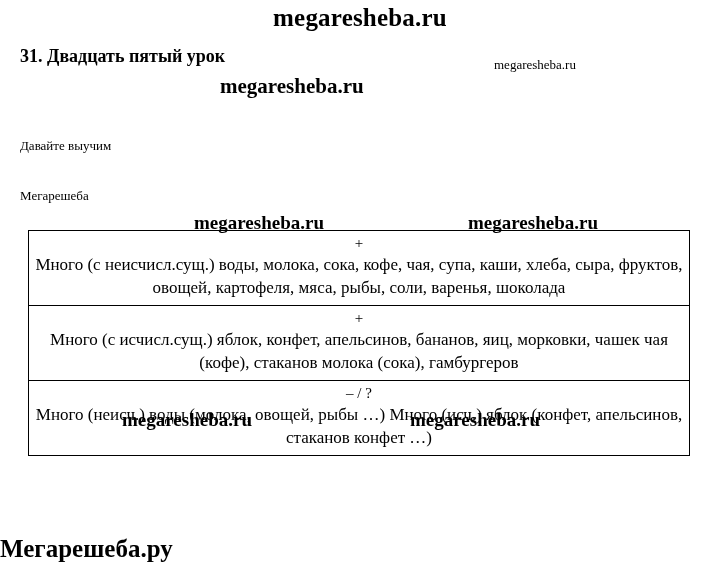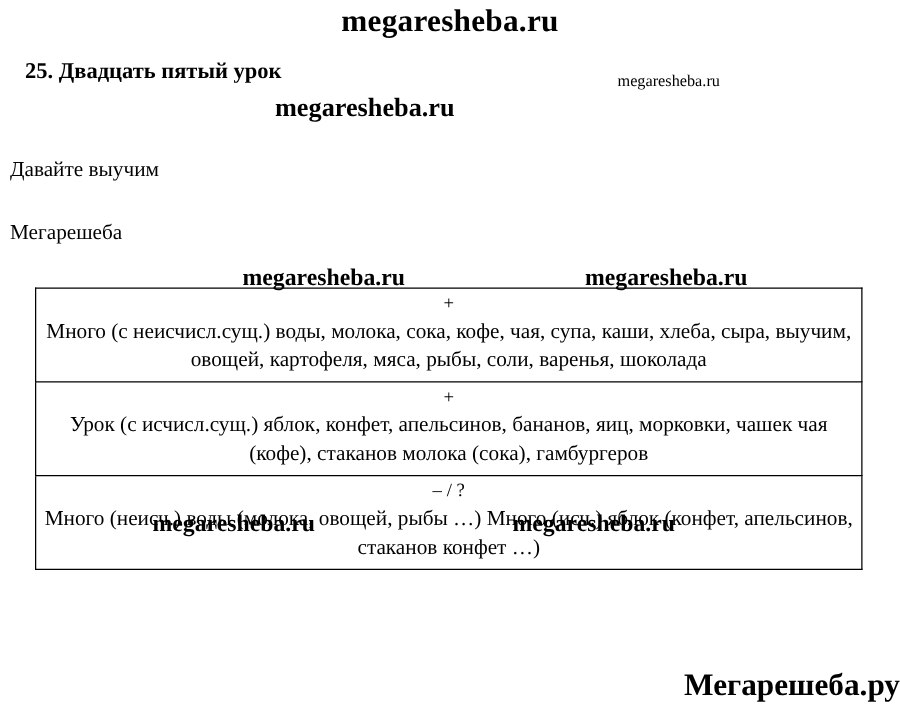--- a/index.html
+++ b/index.html
@@ -30,21 +30,21 @@
     font-weight: bold;
     font-size: 25px;
     color: #000000;
     letter-spacing: 0.2px;
   }
   .wm-bottom {
     position: absolute;
     bottom: 8px;
     left: 0;
     width: 720px;
-    text-align: right;
+    text-align: left;
     font-family: "Liberation Serif", serif;
     font-weight: bold;
     font-size: 25px;
     color: #000000;
   }
   .wm {
     position: absolute;
     font-family: "Liberation Serif", serif;
     font-weight: bold;
     color: #000000;
@@ -70,23 +70,24 @@
     position: absolute;
     left: 20px;
     top: 70px;
     font-size: 18px;
     font-weight: bold;
     line-height: 26px;
     white-space: nowrap;
   }
   .para {
     position: absolute;
-    left: 8px;
-    font-size: 17px;
+    left: 20px;
+    font-size: 13px;
     white-space: nowrap;
+    margin-top: 12px;
   }
   .p1 { top: 126px; }
   .p2 { top: 176px; }
 
   table.grammar {
     position: absolute;
     left: 28px;
     top: 230px;
     width: 662px;
     border-collapse: collapse;
@@ -118,43 +119,43 @@
     white-space: nowrap;
   }
 </style>
 </head>
 <body>
 
 <div class="page">
 
   <div class="wm-top">megaresheba.ru</div>
 
-  <div class="lesson-title">25. Двадцать пятый урок</div>
+  <div class="lesson-title">31. Двадцать пятый урок</div>
 
   <div class="wm-small" style="left:494px; top:57px;">megaresheba.ru</div>
   <div class="wm" style="left:220px; top:74px; font-size:21px;">megaresheba.ru</div>
 
   <div class="para p1">Давайте выучим</div>
   <div class="para p2">Мегарешеба</div>
 
   <div class="wm-row" style="left:194px; top:212px;">megaresheba.ru</div>
   <div class="wm-row" style="left:468px; top:212px;">megaresheba.ru</div>
 
   <table class="grammar">
     <tbody>
         <tr>
       <td>
         <span class="sign">+</span>
-        <span class="cell-text">Много (с неисчисл.сущ.) воды, молока, сока, кофе, чая, супа, каши, хлеба, сыра, выучим, овощей, картофеля, мяса, рыбы, соли, варенья, шоколада</span>
+        <span class="cell-text">Много (с неисчисл.сущ.) воды, молока, сока, кофе, чая, супа, каши, хлеба, сыра, фруктов, овощей, картофеля, мяса, рыбы, соли, варенья, шоколада</span>
       </td>
     </tr>
     <tr>
       <td>
         <span class="sign">+</span>
-        <span class="cell-text">Урок (с исчисл.сущ.) яблок, конфет, апельсинов, бананов, яиц, морковки, чашек чая (кофе), стаканов молока (сока), гамбургеров</span>
+        <span class="cell-text">Много (с исчисл.сущ.) яблок, конфет, апельсинов, бананов, яиц, морковки, чашек чая (кофе), стаканов молока (сока), гамбургеров</span>
       </td>
     </tr>
     <tr>
       <td>
         <span class="sign">– / ?</span>
         <span class="cell-text">Много (неисч.) воды (молока, овощей, рыбы …) Много (исч.) яблок (конфет, апельсинов, стаканов конфет …)</span>
       </td>
     </tr>
   </tbody>
     </table>

